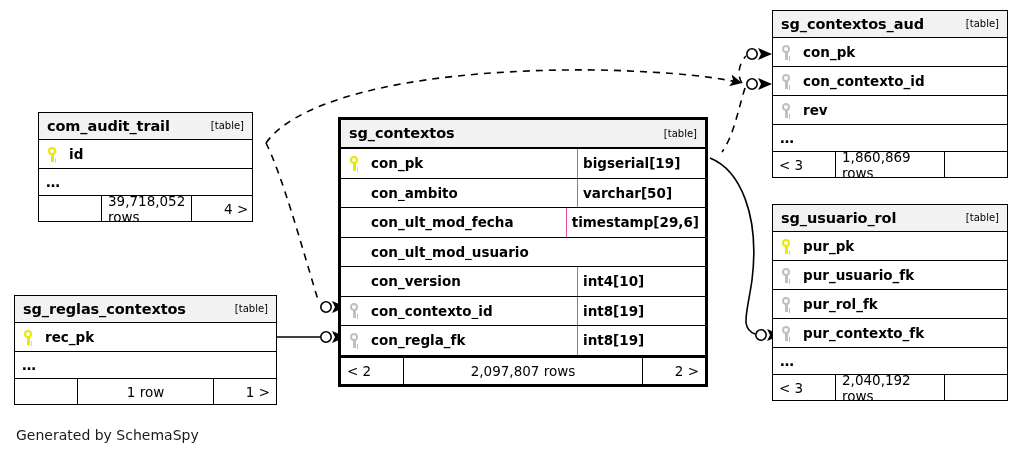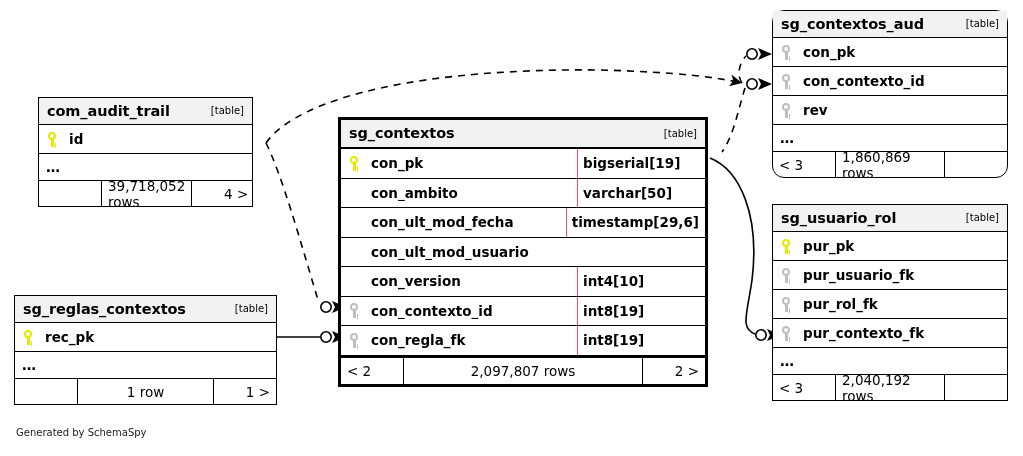--- a/index.html
+++ b/index.html
@@ -160,21 +160,21 @@
     box-sizing: border-box;
     padding: 0 6px;
     height: 100%;
   }
   .foot .fleft  { flex: 0 0 auto; min-width: 62px; justify-content: flex-start; }
   .foot .fmid   { flex: 1 1 auto; justify-content: center; border-left: 1px solid #000; border-right: 1px solid #000; }
   .foot .fright { flex: 0 0 auto; min-width: 62px; justify-content: flex-end; }
 
   #credit {
     position: absolute;
-    font-size: 10px;
+    font-size: 14px;
     color: #1a1a1a;
     white-space: nowrap;
     z-index: 4;
   }
 </style>
 </head>
 <body>
 
 <div id="canvas">
 
@@ -214,21 +214,21 @@
     </g>
 
     <g>
       <path d="M710,158 C740,170 760,215 752,280 C747,315 740,328 755,334" fill="none" stroke="#000" stroke-width="1.6"></path>
       <circle cx="761" cy="335" r="5.2" fill="#fff" stroke="#000" stroke-width="1.6"></circle>
       <path d="M781,335 L767,329 L770,335 L767,341 Z" fill="#000"></path>
       <path d="M690,152 L706,156 L700,159 Z" fill="#000"></path>
     </g>
   </svg>
 
-  <div class="tbl" id="tbl-com_audit_trail" style="left:38px; top:97px; width:215px;">
+  <div class="tbl" id="tbl-com_audit_trail" style="left:38px; top:112px; width:215px;">
     <div class="hdr">
       <span class="tname">com_audit_trail</span>
       <span class="tkind">[table]</span>
     </div>
     <div class="rows">
       <div class="row">
         <span class="colname">
           <span class="keyicon pk"></span>
           <span class="kname">id</span>
         </span>
@@ -326,21 +326,21 @@
       </div>
 
     </div>
     <div class="foot">
       <span class="fcell fleft">&lt; 2</span>
       <span class="fcell fmid">2,097,807 rows</span>
       <span class="fcell fright">2 &gt;</span>
     </div>
   </div>
 
-  <div class="tbl" id="tbl-sg_contextos_aud" style="left:772px; top:10px; width:236px;border-radius:12px;">
+  <div class="tbl" id="tbl-sg_contextos_aud" style="left:772px; top:10px; width:236px;">
     <div class="hdr">
       <span class="tname">sg_contextos_aud</span>
       <span class="tkind">[table]</span>
     </div>
     <div class="rows">
       <div class="row">
         <span class="colname">
           <span class="keyicon fk"></span>
           <span class="kname">con_pk</span>
         </span>

